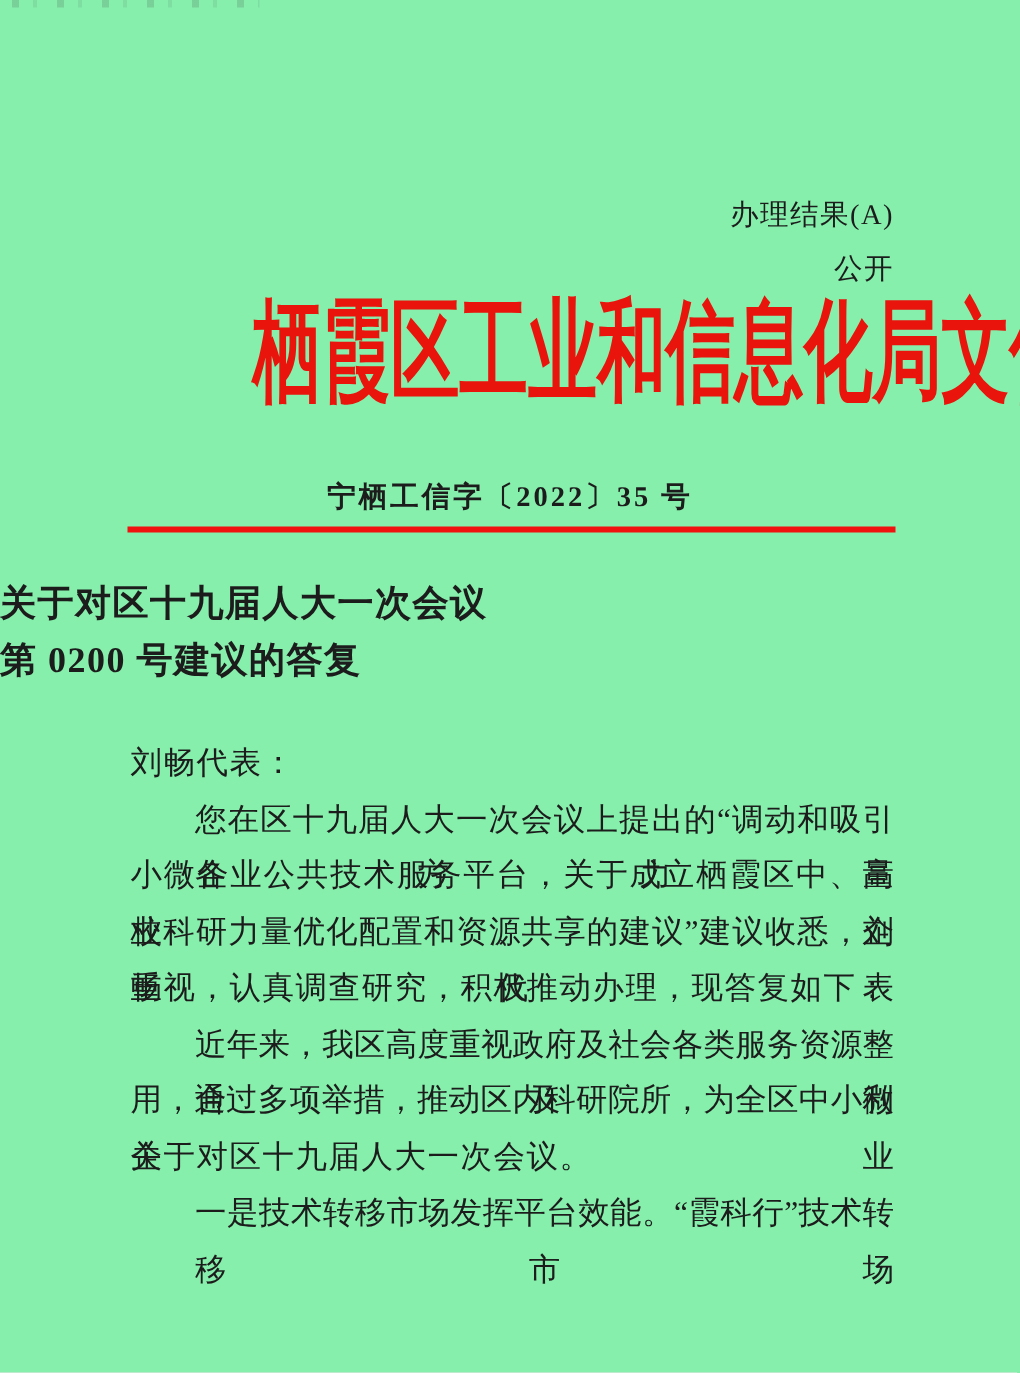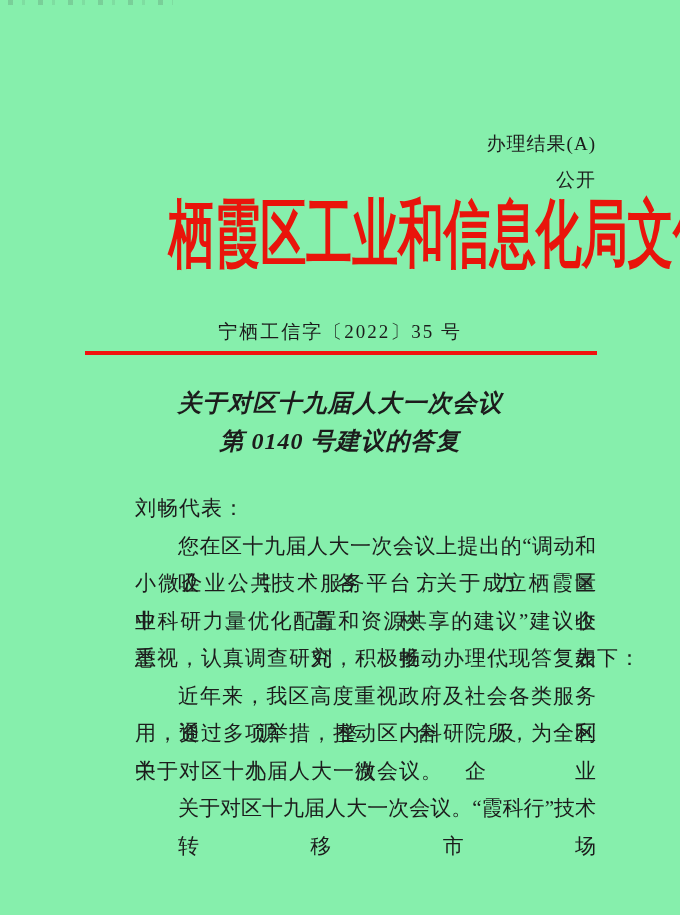--- a/index.html
+++ b/index.html
@@ -58,55 +58,53 @@
   }
   .doc-number {
     position: absolute;
     top: 318px;
     left: 0;
     width: 680px;
     text-align: center;
     font-size: 19px;
     line-height: 28px;
     letter-spacing: 2px;
+    font-weight: bold;
   }
   .red-line {
     position: absolute;
     top: 351px;
     left: 85px;
     width: 512px;
     height: 4px;
     background: #f0120e;
   }
   .doc-title {
     position: absolute;
     top: 384px;
     left: 0;
     width: 680px;
-    text-align: center;
     font-weight: bold;
     font-size: 24px;
     line-height: 38px;
     letter-spacing: 1px;
-    font-style: italic;
   }
   .body-block {
     position: absolute;
     top: 490px;
     left: 87px;
     width: 509px;
     font-size: 21px;
   }
   .line {
     height: 37.5px;
     line-height: 37.5px;
     white-space: nowrap;
     text-align: left;
     letter-spacing: 1px;
-    margin-left: 48px;
   }
   .line.indent {
     padding-left: 43px;
   }
   .line.fill {
     white-space: normal;
     text-align: justify;
     text-align-last: justify;
     letter-spacing: 0;
   }
@@ -126,28 +124,28 @@
   <div class="masthead">
     <span class="masthead-inner">栖霞区工业和信息化局文件</span>
   </div>
 
   <div class="doc-number">宁栖工信字〔2022〕35 号</div>
 
   <div class="red-line"></div>
 
   <div class="doc-title">
     <div class="doc-title-line">关于对区十九届人大一次会议</div>
-    <div class="doc-title-line">第 0140 号建议的答复</div>
+    <div class="doc-title-line">第 0200 号建议的答复</div>
   </div>
 
   <div class="body-block">
     <div class="line">刘畅代表：</div>
     <div class="line indent fill">您在区十九届人大一次会议上提出的“调动和吸引各方力量</div>
     <div class="line fill">小微企业公共技术服务平台，关于成立栖霞区中、高校、企</div>
     <div class="line fill">业科研力量优化配置和资源共享的建议”建议收悉，刘畅代表</div>
     <div class="line">重视，认真调查研究，积极推动办理，现答复如下：</div>
     <div class="line indent fill">近年来，我区高度重视政府及社会各类服务资源整合及利</div>
     <div class="line fill">用，通过多项举措，推动区内科研院所，为全区中小微企业</div>
     <div class="line">关于对区十九届人大一次会议。</div>
-    <div class="line indent fill">关于对区十九届人大一次会议。“霞科行”技术转移市场</div>
+    <div class="line indent fill">一是技术转移市场发挥平台效能。“霞科行”技术转移市场</div>
   </div>
 
 </div>
 
 </body></html>

